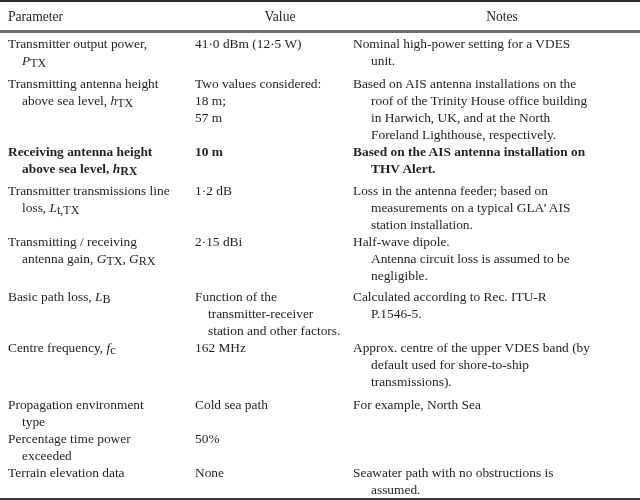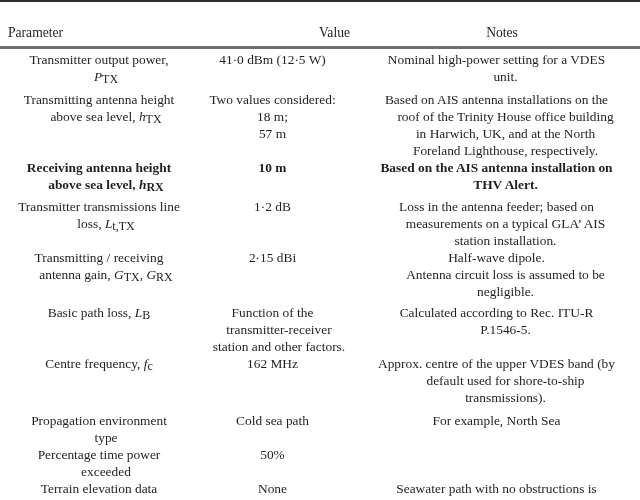--- a/index.html
+++ b/index.html
@@ -23,32 +23,31 @@
     font-size: 13.4px;
     line-height: 17px;
   }
   col.c1 { width: 190px; }
   col.c2 { width: 160px; }
   col.c3 { width: 290px; }
 
   thead th {
     font-weight: normal;
     font-size: 13.6px;
-    padding: 22px 0 5px 0;
+    padding: 6px 0 5px 0;
     border-bottom: 3px solid #6f6f6f;
     vertical-align: top;
   }
   th.h-param { text-align: left; padding-left: 8px; }
-  th.h-value { text-align: right; padding-left: 20px; }
+  th.h-value { text-align: center; padding-left: 20px; }
   th.h-notes { text-align: center; padding-left: 14px; }
 
   td {
     vertical-align: top;
     padding: 0;
-    text-align: center;
   }
   td.c-param { padding-left: 8px; }
   td.c-value { padding-left: 5px; }
   td.c-notes { padding-left: 3px; }
 
   tbody tr:first-child td { padding-top: 2px; }
   tbody tr:nth-child(1) td { padding-bottom: 6px; }
   tbody tr:nth-child(3) td { padding-bottom: 5px; font-weight: bold; }
   tbody tr:nth-child(5) td { padding-bottom: 4px; margin-left: 16px; }
   tbody tr:nth-child(7) td { padding-bottom: 6px; }

